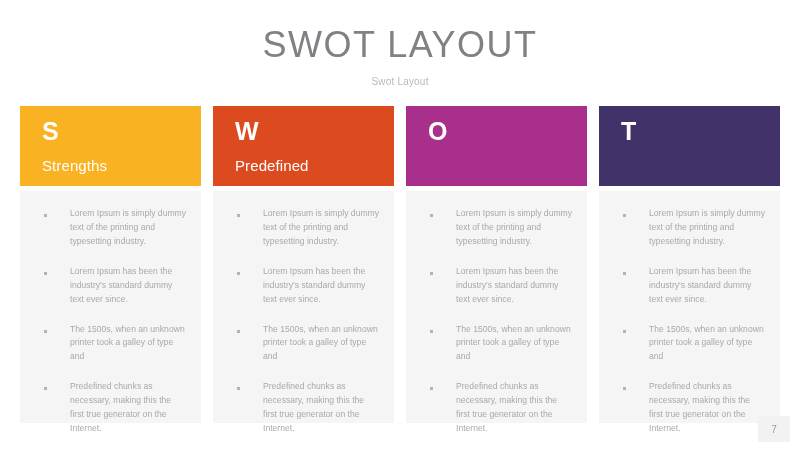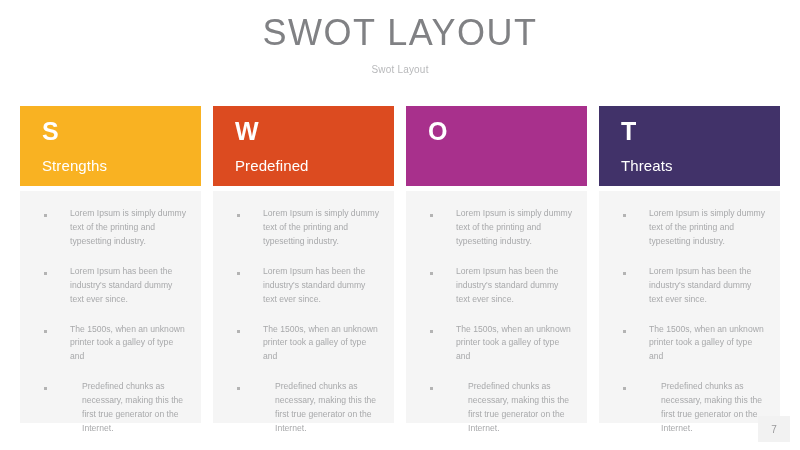--- a/index.html
+++ b/index.html
@@ -11,21 +11,21 @@
     height: 450px;
     background: #ffffff;
     font-family: "Liberation Sans", sans-serif;
     overflow: hidden;
     position: relative;
   }
 
   
   .title-block {
     text-align: center;
-    padding-top: 14px;
+    padding-top: 26px;
   }
   .page-title {
     font-size: 36px;
     font-weight: 400;
     letter-spacing: 1.5px;
     color: #808184;
     line-height: 1.05;
     margin: 0;
   }
   .page-subtitle {
@@ -82,21 +82,20 @@
     list-style: none;
     margin: 0;
     padding: 0;
   }
   .bullet-item {
     display: flex;
     margin-bottom: 16px;
   }
   .bullet-item:last-child {
     margin-bottom: 0;
-    gap: 12px;
   }
   .bullet-mark {
     width: 3px;
     height: 3px;
     background: #b4b4b4;
     flex: 0 0 auto;
     margin: 7px 0 0 10px;
   }
   .bullet-text {
     font-size: 8.6px;
@@ -206,21 +205,20 @@
           <span class="bullet-mark"></span>
           <span class="bullet-text" style="color: rgb(168, 169, 171);">Predefined chunks as necessary, making this the first true generator on the Internet.</span>
         </li>
       </ul>
     </div>
   </div>
 
   <div class="swot-col">
     <div class="col-header" style="background-color: rgb(65, 50, 105);">
       <div class="col-letter">T</div>
-      <div class="col-name">Threats</div>
     </div>
     <div class="col-body" style="background-color: rgb(245, 245, 245);">
       <ul class="bullet-list">
         <li class="bullet-item">
           <span class="bullet-mark"></span>
           <span class="bullet-text" style="color: rgb(168, 169, 171);">Lorem Ipsum is simply dummy text of the printing and typesetting industry.</span>
         </li>
         <li class="bullet-item">
           <span class="bullet-mark"></span>
           <span class="bullet-text" style="color: rgb(168, 169, 171);">Lorem Ipsum has been the industry's standard dummy text ever since.</span>

